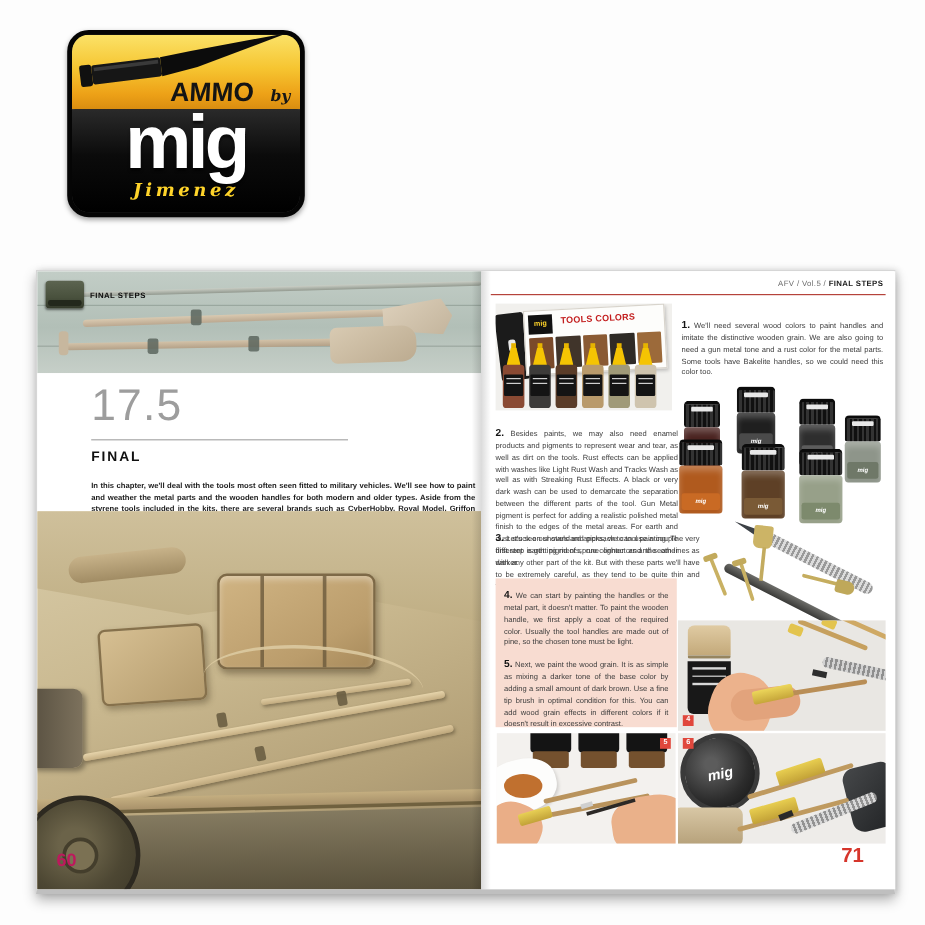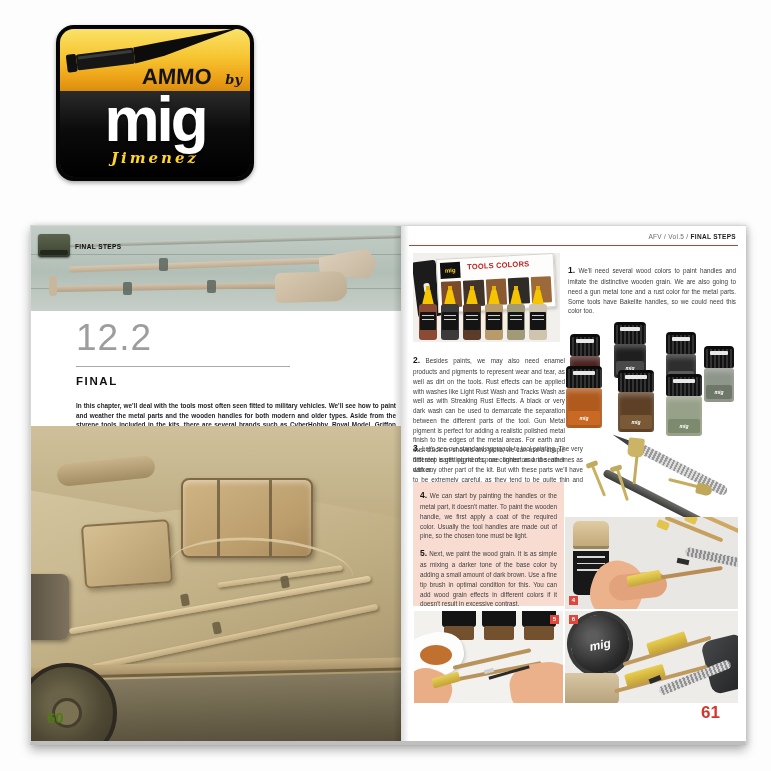--- a/index.html
+++ b/index.html
@@ -284,21 +284,21 @@
         <div class="bn-clamp" style="left:128px;top:32px"></div>
         <div class="bn-clamp" style="left:176px;top:54px"></div>
         <div class="bn-clamp" style="left:92px;top:56px"></div>
         <div class="bn-thumb">
             <i></i>
           </div>
         <span class="bn-tag">FINAL STEPS</span>
       </div>
 
       <div class="band">
-        <div class="sec-num">12.2</div>
+        <div class="sec-num">17.5</div>
         <div class="sec-rule"></div>
         <div class="sec-title">FINAL</div>
         <p class="intro">In this chapter, we'll deal with the tools most often seen fitted to military vehicles. We'll see how to paint and weather the metal parts and the wooden handles for both modern and older types. Aside from the styrene tools included in the kits, there are several brands such as CyberHobby, Royal Model, Griffon Model, CMK, Hauler, Panzer Vs Tanks that produce tool sets in the most common scales. They are usually cast in resin and some also come with photo-etched clamps.</p>
       </div>
 
       <div class="tphoto">
         <div class="tp-top"></div>
         <div class="tp-roll"></div>
         <div class="tp-box1">
           <i style="left:34px"></i>
@@ -313,21 +313,21 @@
         <div class="tp-clamp" style="left:150px;top:168px;transform:rotate(-10deg)"></div>
         <div class="tp-clamp" style="left:250px;top:150px;transform:rotate(-10deg)"></div>
         <div class="tp-clamp" style="left:182px;top:196px;transform:rotate(-12deg)"></div>
         <div class="tp-skirt"></div>
         <div class="tp-bot"></div>
         <div class="tp-wheel">
           <div class="tp-hub"></div>
         </div>
       </div>
 
-      <span class="pageno pn-left" style="color:#4d7c0f">60</span>
+      <span class="pageno pn-left" style="color:#be185d">60</span>
     </section>
 
     <section class="page-right">
       <div class="crumb"><span>AFV  /  Vol.5  /  </span><b>FINAL STEPS</b></div>
       <div class="redrule"></div>
 
       <div class="psphoto">
         <div class="ps-tab">
             <i></i>
           </div>
@@ -529,18 +529,18 @@
         <div class="p6-bod"></div>
         <div class="p6-stick" style="left:56px;top:38px;width:92px;transform:rotate(-17deg)"></div>
         <div class="p6-stick" style="left:48px;top:66px;width:96px;transform:rotate(-15deg)"></div>
         <div class="p6-pin" style="left:82px;top:26px;transform:rotate(-18deg)"></div>
         <div class="p6-pin" style="left:60px;top:58px;transform:rotate(-16deg)"></div>
         <div class="p6-vise"></div>
         <div class="p6-vtip"></div>
         <div class="badge" style="left:4px;top:4px">6</div>
       </div>
 
-      <span class="pageno pn-right" style="color:#d6352b">61</span>
+      <span class="pageno pn-right" style="color:#d6352b">71</span>
     </section>
 
     <div class="spine"></div>
   </div>
 </div>
 
 </body></html>

